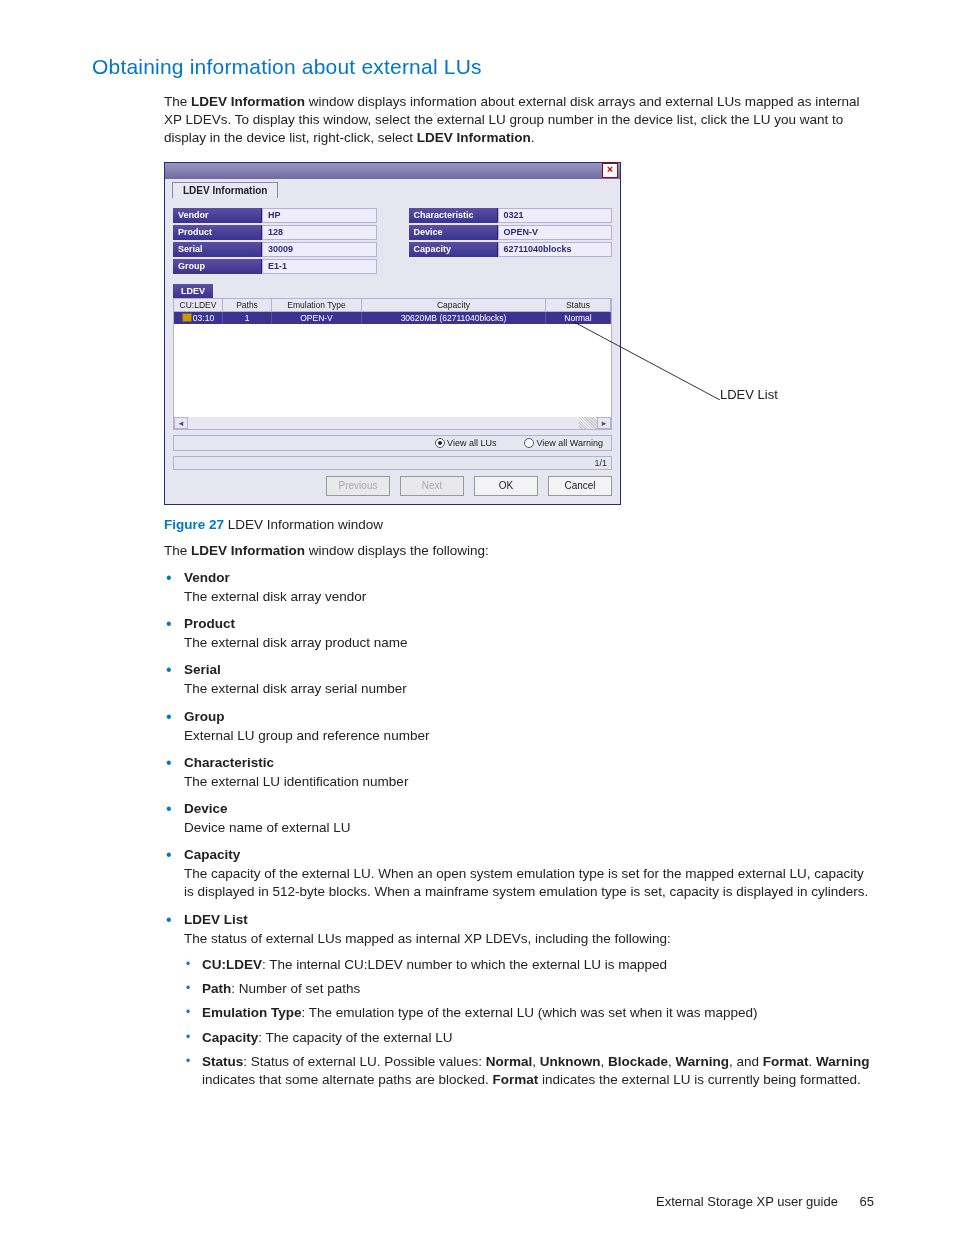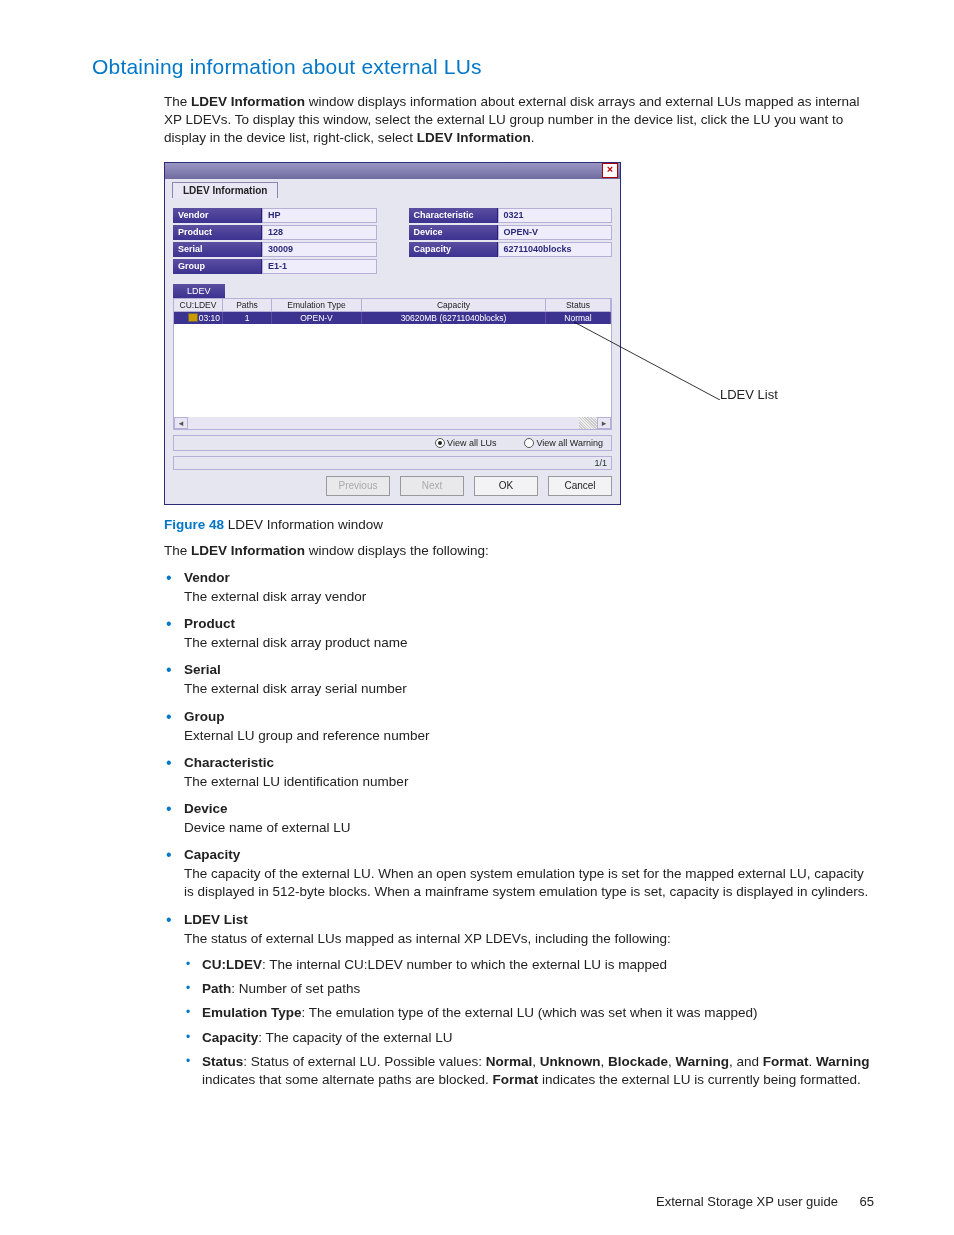--- a/index.html
+++ b/index.html
@@ -98,22 +98,22 @@
   .info-val {
     background: #efecfb;
     color: #2a2a7a;
     flex:1;
     border:1px solid #b6b0d8;
   }
   .ldev-tab {
     margin: 6px 0 0 8px;
     display:inline-block;
     background: linear-gradient(180deg,#5a4fa0,#3c3290);
-    color:#fff;font-size:9px;font-weight:normal;
-    padding: 2px 14px;
+    color:#fff;font-size:9px;font-weight:bold;
+    padding: 2px 8px;
   }
   .list-area {
     margin: 0 8px;
     border:1px solid #b6b0d8;
     background:#fff;
     height: 130px;
     display:flex;flex-direction:column;
   }
   .list-head {
     display:flex;
@@ -122,21 +122,21 @@
     font-size:8.5px;
   }
   .list-head > div {
     text-align:center;padding:1px 2px;border-right:1px solid #b6b0d8;
   }
   .lh-cu{width:44px} .lh-pa{width:44px} .lh-em{width:85px} .lh-cap{flex:1} .lh-st{width:60px;border-right:none}
   .list-row {
     display:flex;background:#3c3290;color:#fff;font-size:8.5px;
   }
   .list-row > div {text-align:center;padding:1px 2px;border-right:1px solid #5a4fa0}
-  .list-row > div.left{text-align:right;white-space:nowrap}
+  .list-row > div.left{text-align:center;white-space:nowrap}
   .lr-cu{width:44px} .lr-pa{width:44px} .lr-em{width:85px} .lr-cap{flex:1;text-align:right;padding-right:6px} .lr-st{width:60px;border-right:none}
   .list-scroll {flex:1}
   .scroll-bar {height:12px;display:flex;background:#e8e6f2}
   .scroll-btn{width:12px;border:1px solid #b6b0d8;display:flex;align-items:center;justify-content:center;color:#555;font-size:9px}
   .scroll-track{flex:1}
   .scroll-grip{width:18px;background:repeating-linear-gradient(45deg,#ccc,#ccc 1px,#eee 1px,#eee 2px)}
   .radio-row {
     margin: 5px 8px;
     border:1px solid #b6b0d8;
     background:#e6e6f0;
@@ -269,21 +269,21 @@
         </div>
       </div>
 
       <svg class="callout-line">
           <line x1="0" y1="0" x2="146" y2="78" stroke="#000" stroke-width="0.8"></line>
         </svg>
       <div class="callout">LDEV List</div>
     </div>
 
     <div class="fig-caption">
-      <span class="fig-label">Figure 48</span><span> LDEV Information window</span>
+      <span class="fig-label">Figure 27</span><span> LDEV Information window</span>
     </div>
 
     <p style="margin-top:10px">
       <span>The </span><span class="bold">LDEV Information</span><span> window displays the following:</span>
     </p>
 
     <ul class="defs" id="defs-list">
         <li>
           <span class="term">Vendor</span>
           <span class="desc">The external disk array vendor</span>

